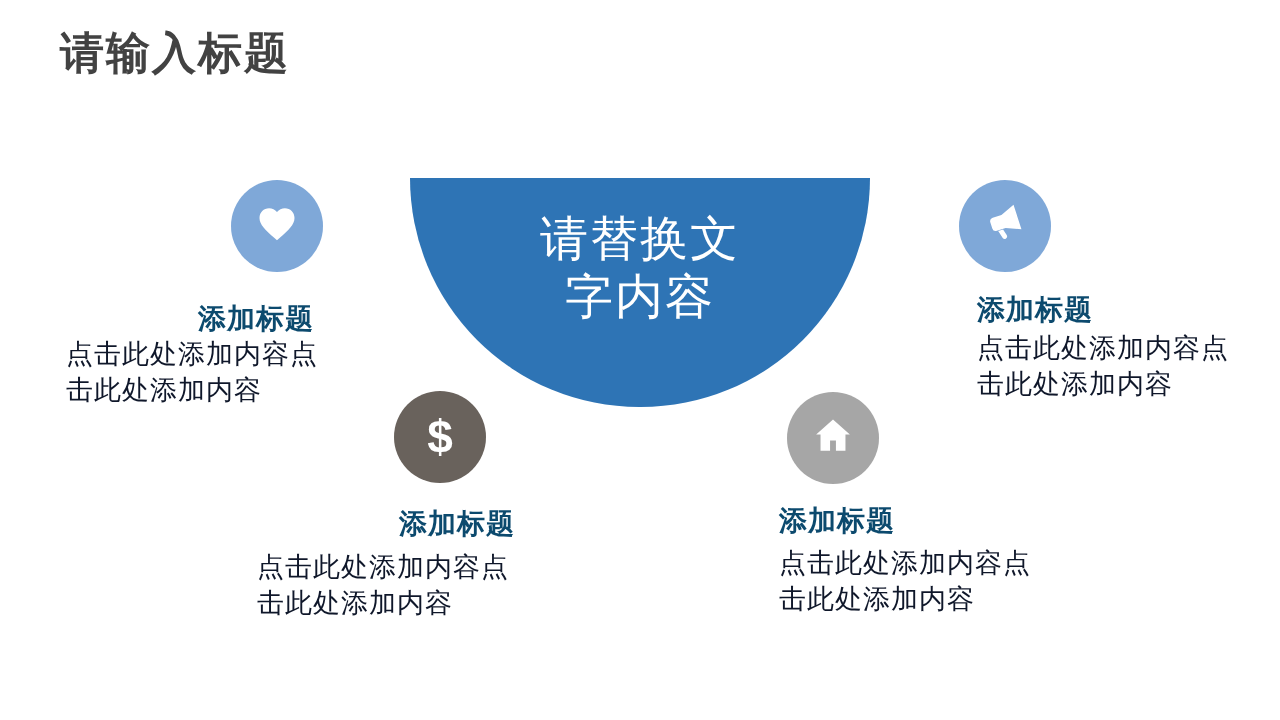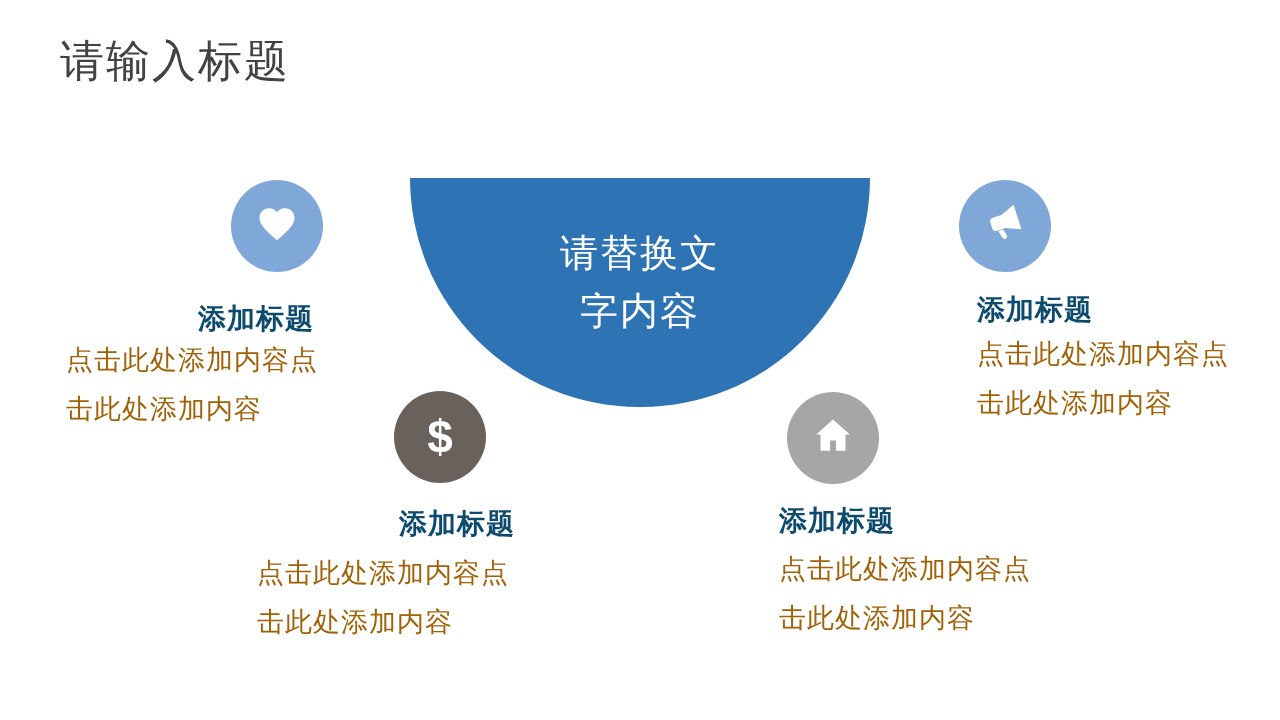--- a/index.html
+++ b/index.html
@@ -2,46 +2,46 @@
 <html><head>
 <meta charset="utf-8">
 <style>
   html,body{margin:0;padding:0;background:#ffffff;}
   .slide{
     position:relative;width:1280px;height:720px;background:#ffffff;overflow:hidden;
     font-family:"Liberation Sans","DejaVu Sans",sans-serif;
   }
   .slide-title{
     position:absolute;left:60px;top:24px;
-    font-size:44px;font-weight:400;color:#424242;letter-spacing:2px;margin-top:8px;
+    font-size:44px;font-weight:700;color:#424242;letter-spacing:2px;
   }
   .semicircle{
     position:absolute;left:410px;top:178px;width:460px;height:229px;
     background:#2e74b5;border-radius:0 0 230px 230px;
     display:flex;justify-content:center;align-items:flex-start;
   }
   .center-text{
-    margin-top:46px;color:#ffffff;font-size:38px;line-height:58px;
+    margin-top:32px;color:#ffffff;font-size:48px;line-height:58px;
     text-align:center;white-space:pre-line;letter-spacing:2px;font-weight:500;
   }
   .icon-circle{
     position:absolute;width:92px;height:92px;border-radius:50%;
     display:flex;align-items:center;justify-content:center;color:#ffffff;
   }
   .c-heart{left:231px;top:180px;background:#7fa8d8;}
   .c-megaphone{left:959px;top:180px;background:#7fa8d8;}
   .c-dollar{left:394px;top:391px;background:#69625c;}
   .c-home{left:787px;top:392px;background:#a6a6a6;}
   .dollar-glyph{font-size:46px;font-weight:700;line-height:1;}
   .mega-svg{transform:rotate(-18deg);}
   .item-heading{
     position:absolute;font-size:28px;font-weight:700;color:#0c4a6e;letter-spacing:1px;
   }
   .item-body{
-    position:absolute;font-size:27px;color:#a16207;line-height:49px;
+    position:absolute;font-size:27px;color:#0f172a;line-height:36px;
     letter-spacing:1px;white-space:pre-line;
   }
   .h-left{left:198px;top:300px;}
   .b-left{left:66px;top:336px;}
   .h-right{left:977px;top:291px;}
   .b-right{left:977px;top:330px;}
   .h-bleft{left:399px;top:505px;}
   .b-bleft{left:257px;top:549px;}
   .h-bright{left:779px;top:502px;}
   .b-bright{left:779px;top:545px;}

